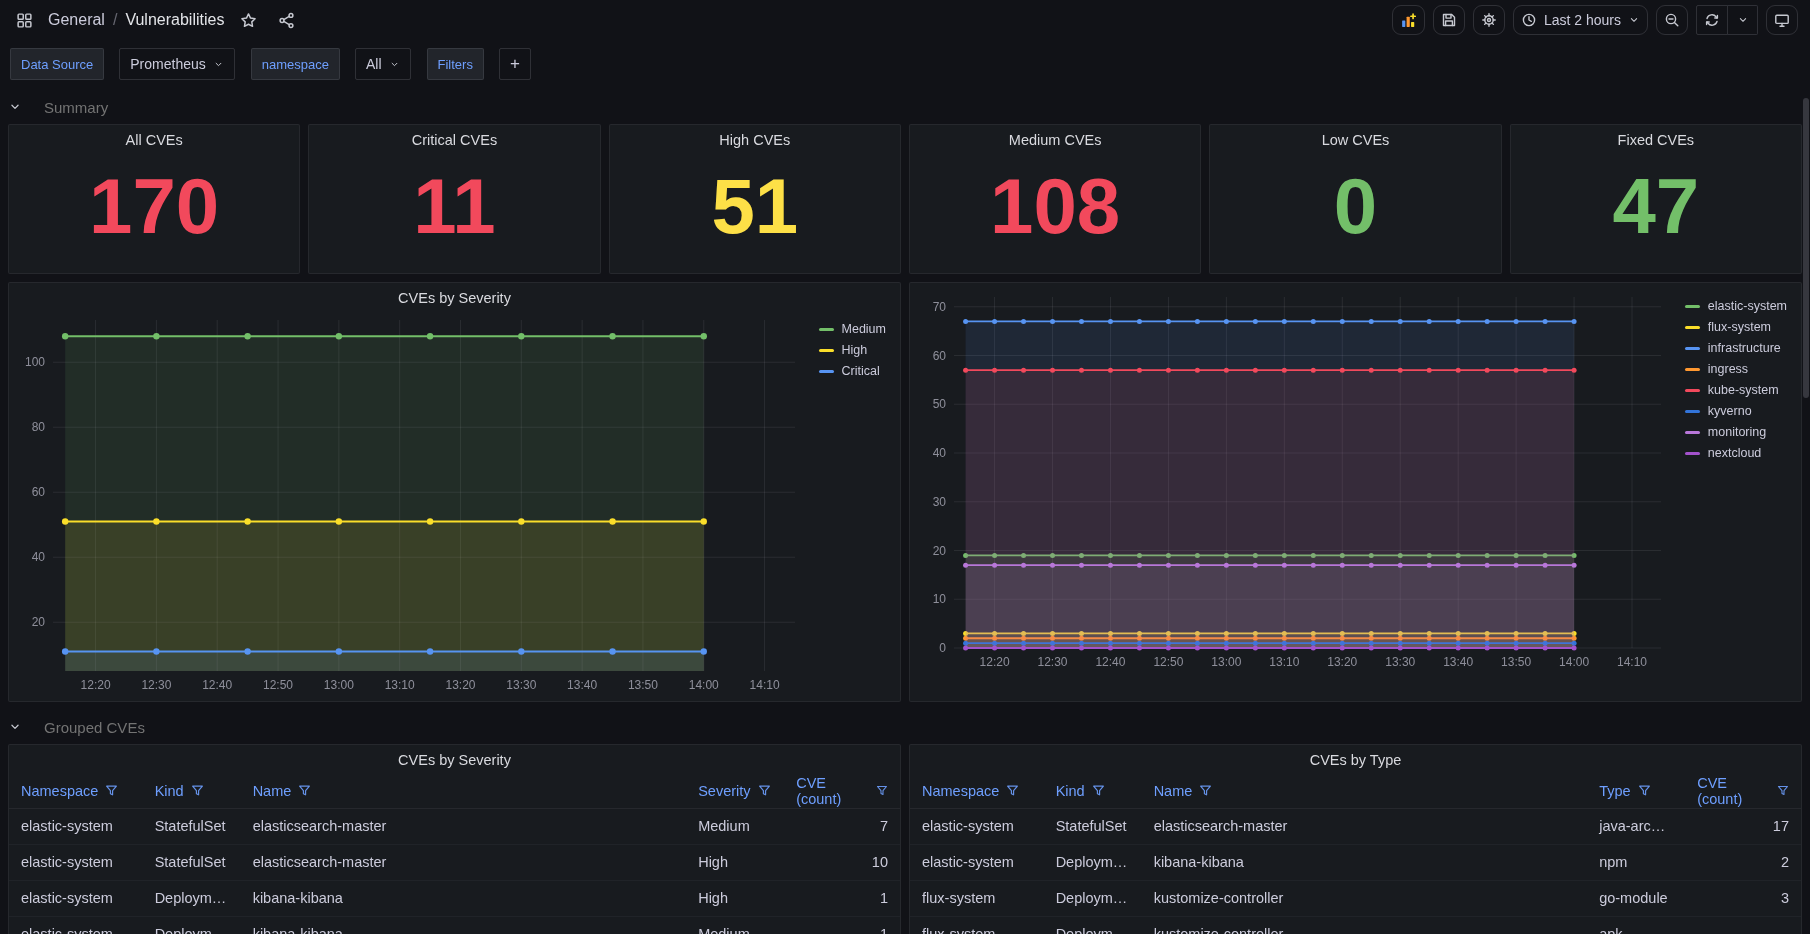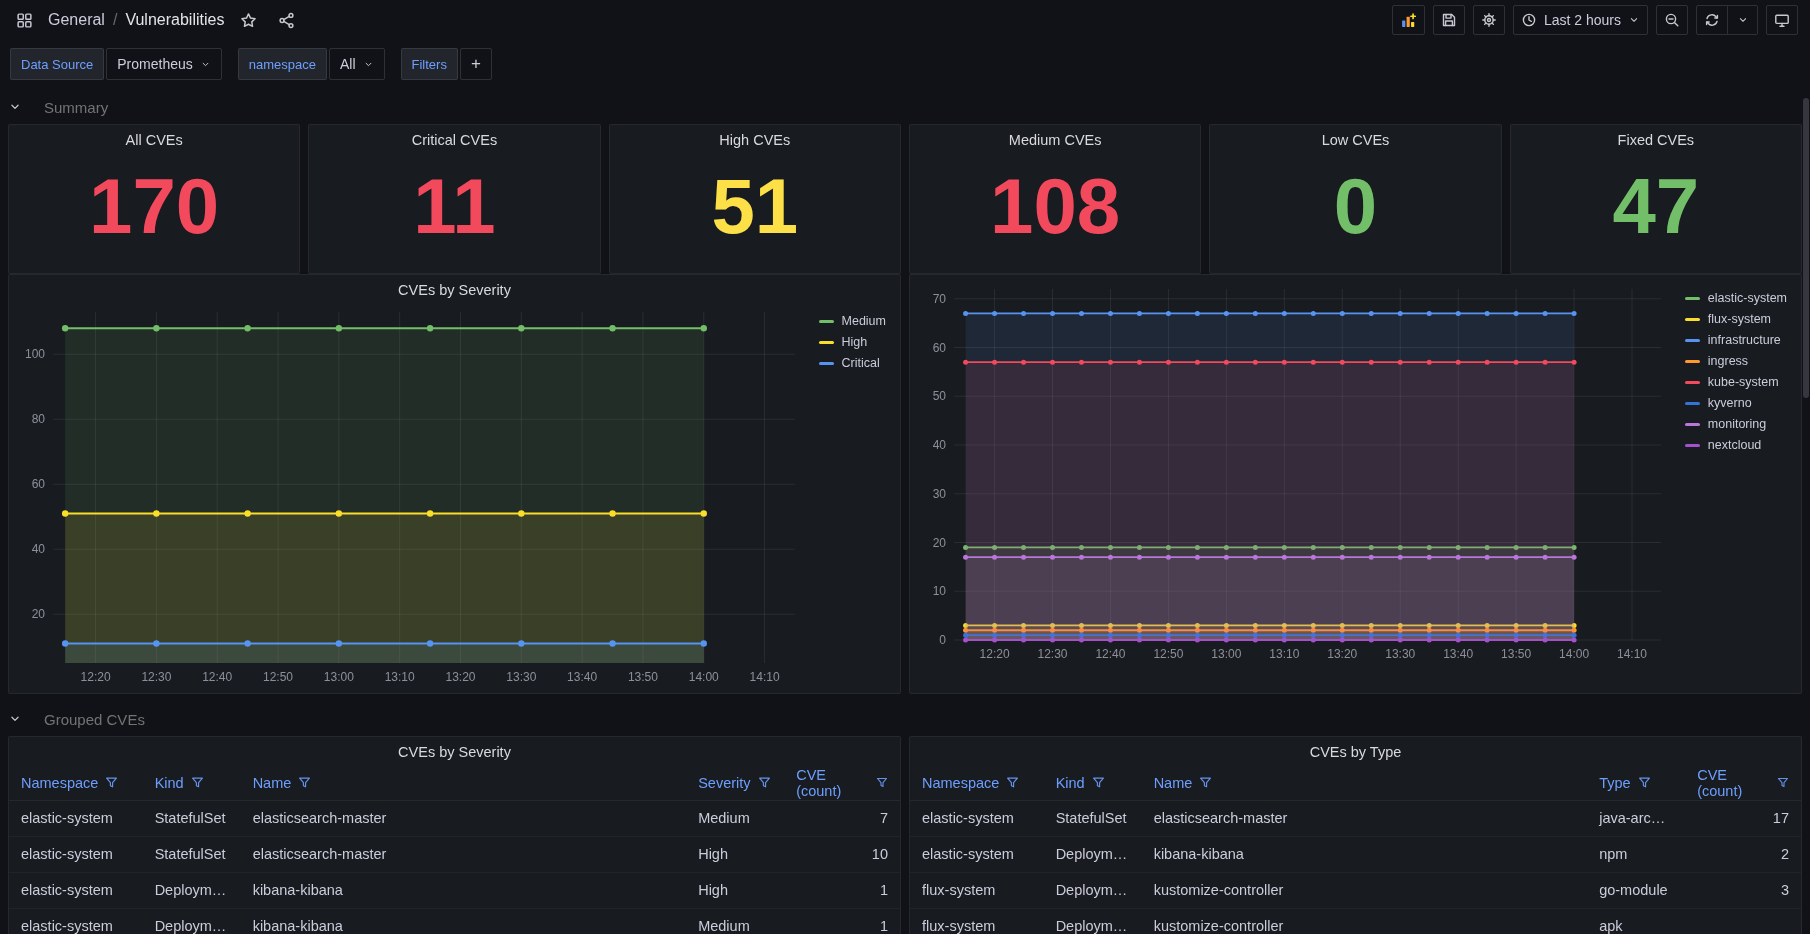--- a/index.html
+++ b/index.html
@@ -21,42 +21,42 @@
   
   .navbar{height:40px;display:flex;align-items:center;justify-content:space-between;padding:0 12px 0 10px}
   .nav-left{display:flex;align-items:center;gap:10px}
   .icon-plain{width:28px;height:28px;display:inline-flex;align-items:center;justify-content:center;border-radius:2px;cursor:pointer}
   .breadcrumb{display:flex;align-items:flex-start;gap:8px;font-size:16px}
   .breadcrumb .folder{color:var(--text);cursor:pointer}
   .breadcrumb .sep{color:rgba(204,204,220,0.45)}
   .breadcrumb .page{color:#E3E4E8;cursor:pointer}
   .nav-right{display:flex;align-items:center;gap:8px}
   .icon-btn{height:30px;min-width:30px;padding:0 7px;display:inline-flex;align-items:center;justify-content:center;gap:7px;
-    border:1px solid var(--btn-border);border-radius:2px;background:transparent;color:var(--text);font-size:14px;cursor:pointer;font-family:inherit}
+    border:1px solid var(--btn-border);border-radius:9px;background:transparent;color:var(--text);font-size:14px;cursor:pointer;font-family:inherit}
   .split{display:flex}
   .split .icon-btn:first-child{border-radius:2px 0 0 2px}
   .split .icon-btn:last-child{border-left:none;border-radius:0 2px 2px 0;padding:0 4px}
 
   
   .filterbar{display:flex;align-items:center;gap:16px;padding:8px 12px 10px 10px}
-  .var-group{display:flex;gap:2px;align-items:center}
+  .var-group{display:flex;gap:15px;align-items:center}
   .chip{height:32px;display:inline-flex;align-items:center;gap:7px;padding:0 10px;border:1px solid rgba(204,204,220,0.12);
     border-radius:2px;font-size:13px;cursor:pointer}
   .chip-label{background:#22252B;color:var(--blue)}
   .chip-value{background:transparent;color:var(--text);font-size:14px;border-color:var(--btn-border)}
   .chip-plus{width:32px;justify-content:center;color:var(--text);font-size:17px;border-color:var(--btn-border)}
 
   
   .content{padding:0 8px}
   .section-header{display:flex;align-items:center;gap:22px;height:34px;font-size:15px;font-weight:400;color:#737373;cursor:pointer}
 
   .panel{background:var(--panel);border:1px solid var(--panel-border);border-radius:2px}
   .panel-title{text-align:center;font-size:14.5px;color:var(--text-bright);padding-top:7px;flex:none}
 
-  .stats-row{display:grid;grid-template-columns:repeat(6,1fr);gap:8px;height:150px;}
+  .stats-row{display:grid;grid-template-columns:repeat(6,1fr);gap:8px;height:150px;margin-bottom:8px}
   .stat-panel{display:flex;flex-direction:column}
   .stat-value{flex:1;display:flex;align-items:center;justify-content:center;font-size:78px;font-weight:700;line-height:1;padding-bottom:10px}
 
   .charts-row{display:grid;grid-template-columns:1fr 1fr;gap:8px;height:420px;margin-bottom:8px}
   .chart-panel{display:flex;flex-direction:column;overflow:hidden}
   .chart-body{flex:1;display:flex;min-height:0;padding:0 4px 4px 6px}
   .plot-area{flex:1;position:relative;min-width:0}
   .legend{flex:none;display:flex;flex-direction:column;gap:7px;padding:16px 10px 0 14px;font-size:12.5px;color:var(--text)}
   .legend-item{display:flex;align-items:center;gap:8px;cursor:pointer}
   .legend-item .swatch{width:15px;height:3px;border-radius:2px;flex:none}

